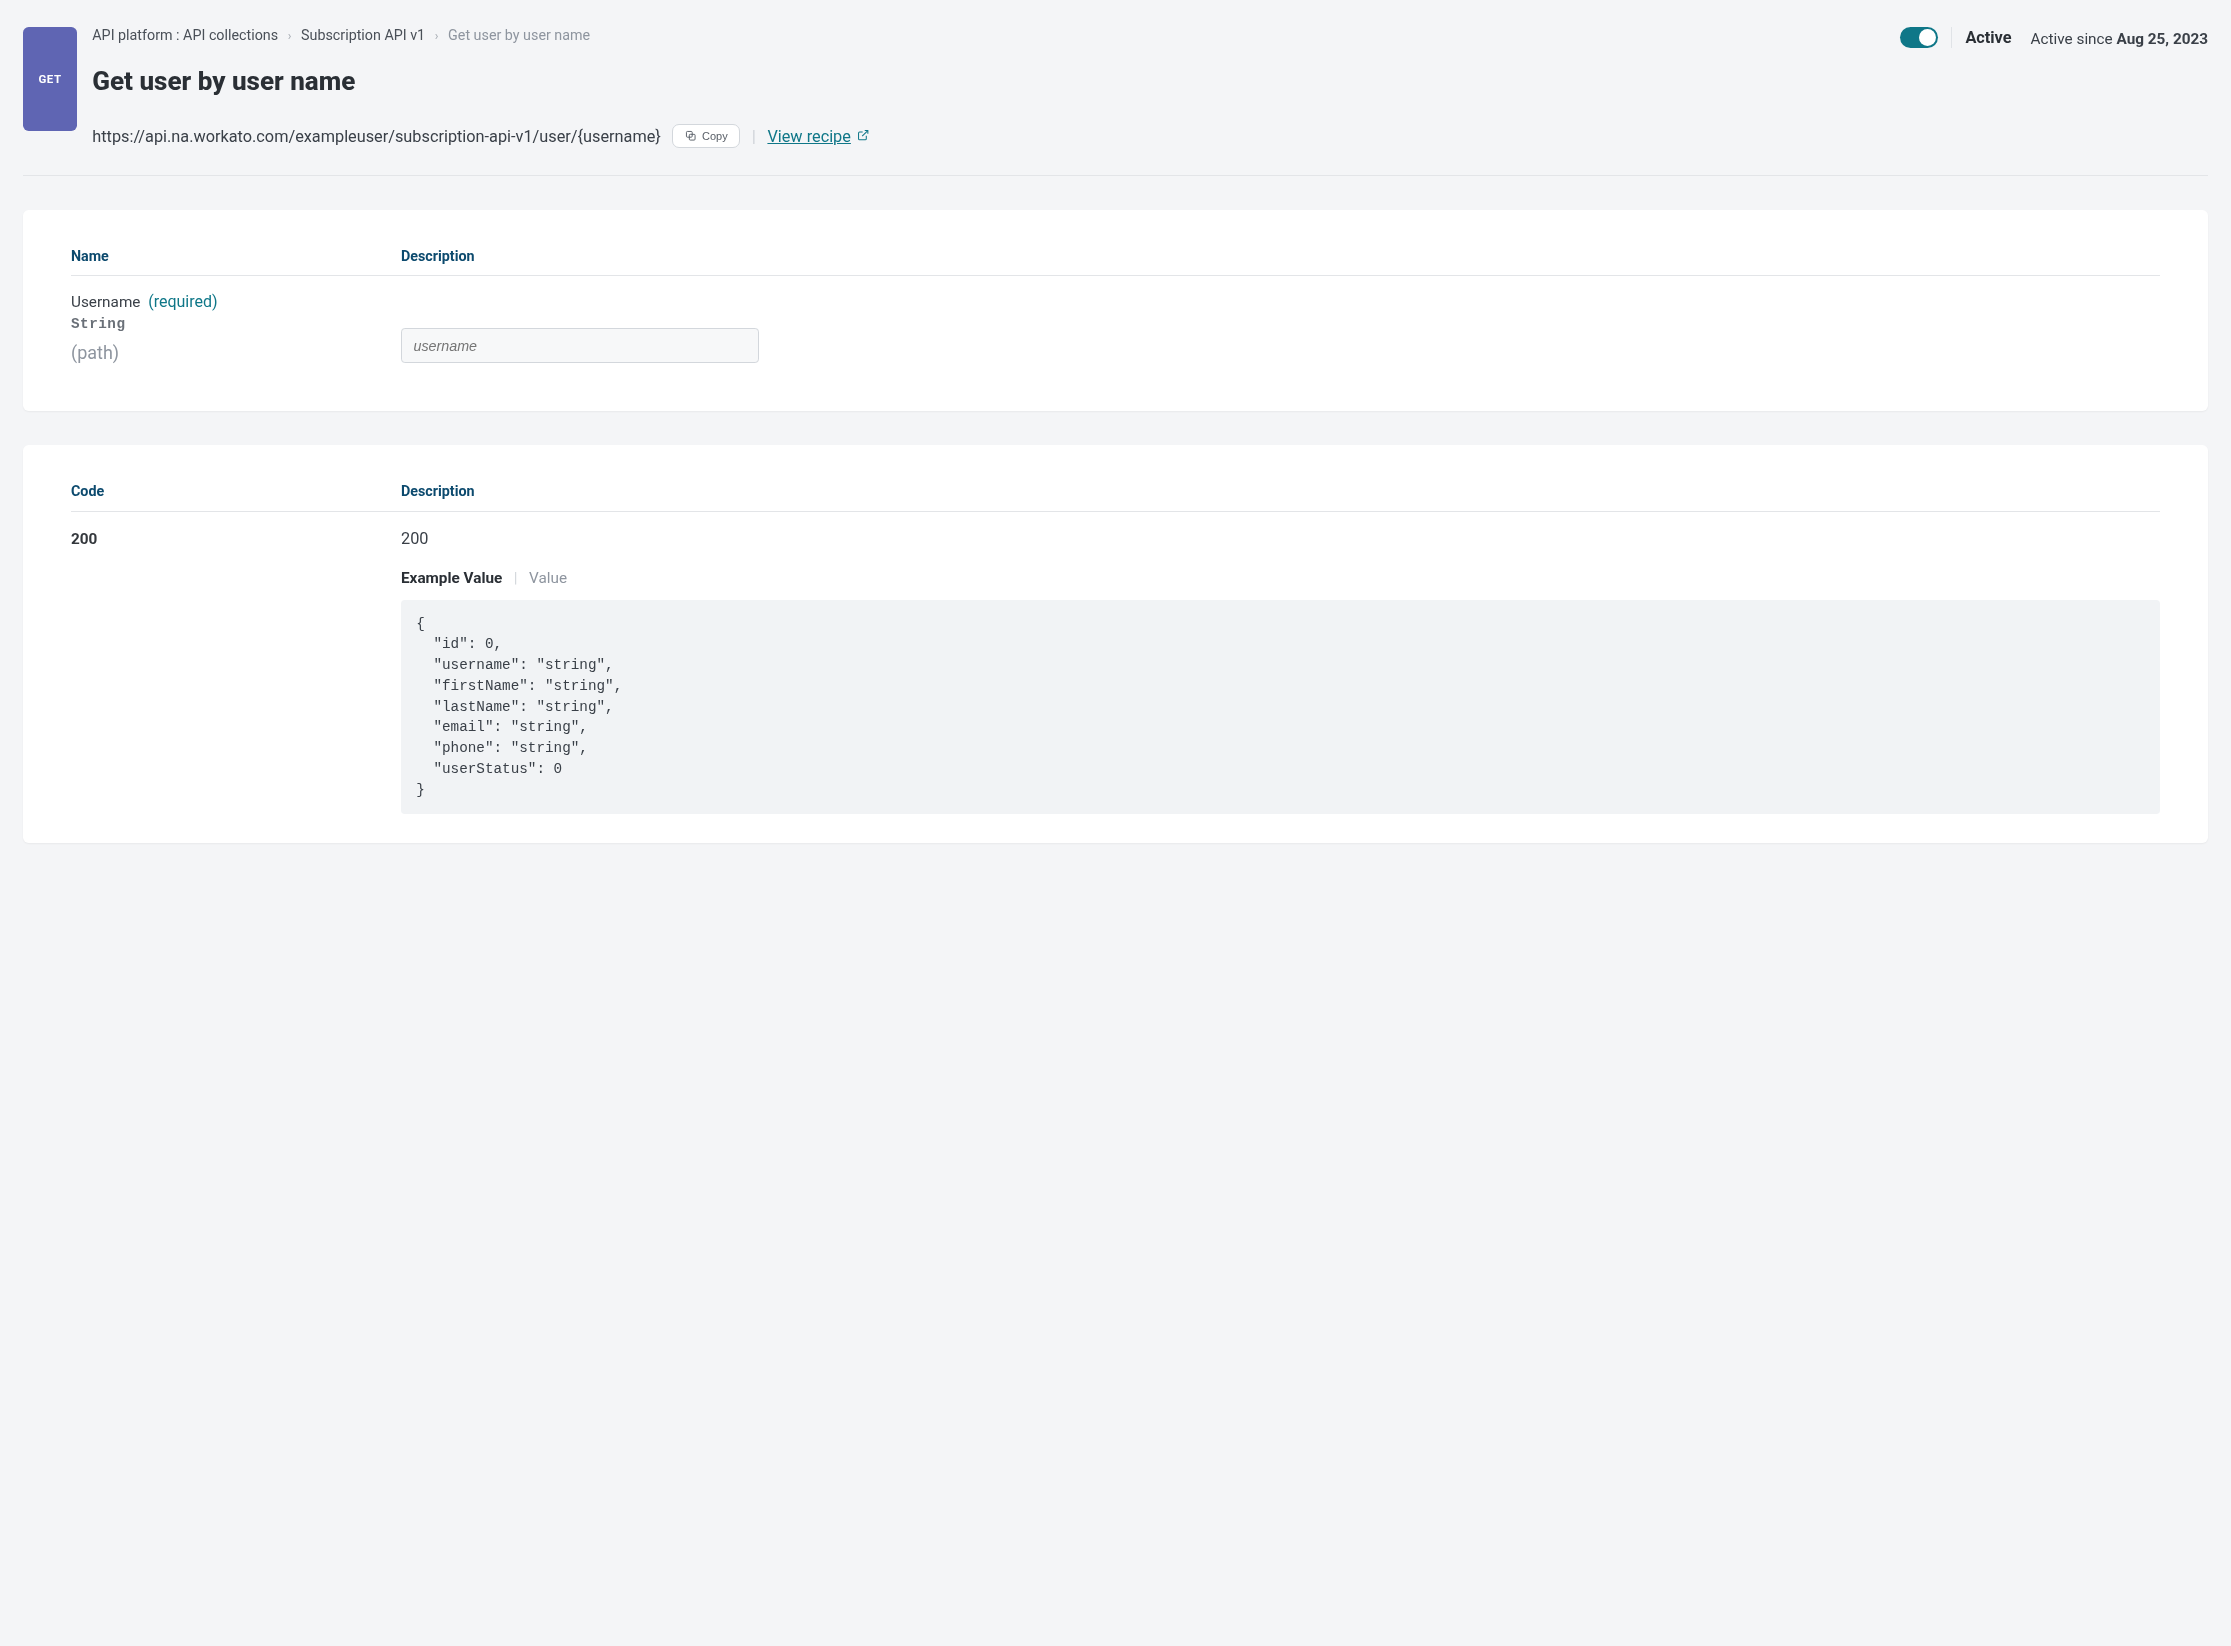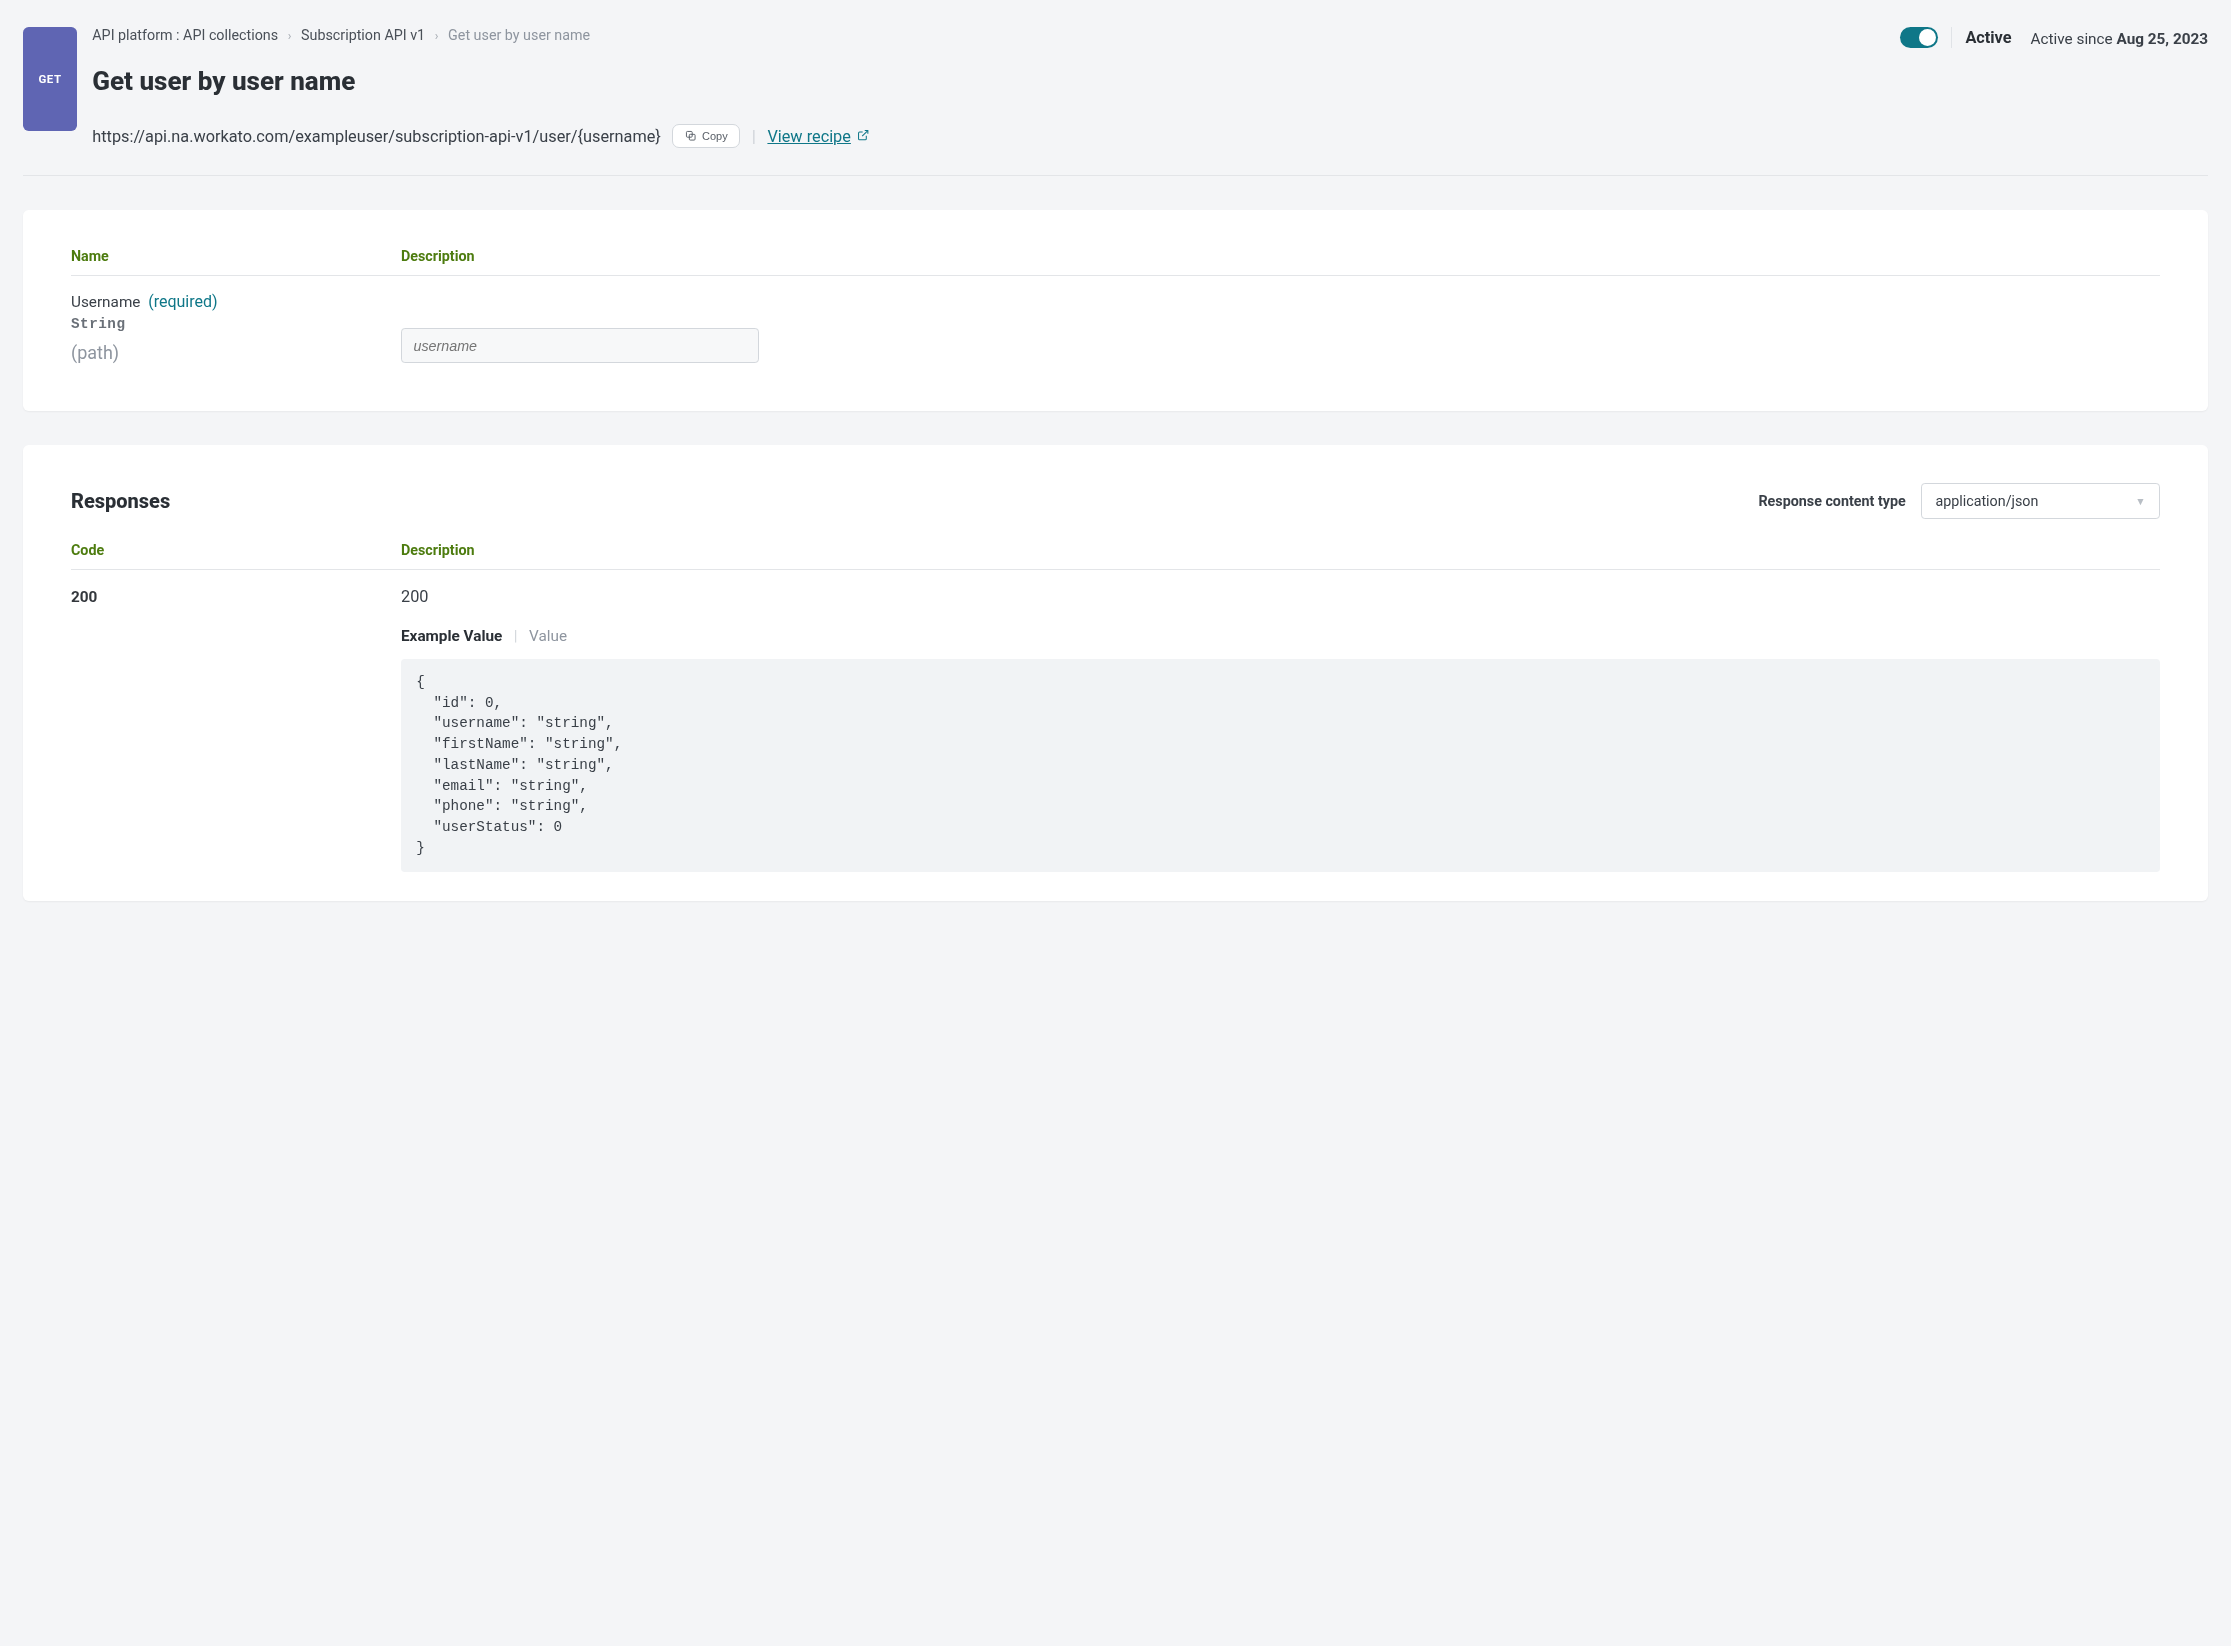--- a/index.html
+++ b/index.html
@@ -159,21 +159,21 @@
       font-size: 14.3px;
       font-weight: 700;
       cursor: pointer;
     }
     .th-row {
       display: flex;
       border-bottom: 1px solid #e3e5e8;
       padding-bottom: 11.5px;
       font-size: 14.3px;
       font-weight: 700;
-      color: #4d7c0f;
+      color: #0c4a6e;
     }
     .col-name { width: 330px; flex-shrink: 0; }
     .col-desc { flex: 1; }
     .param-row {
       display: flex;
       padding-top: 15.3px;
       align-items: flex-end;
     }
     .param-name { font-size: 15.3px; color: #3a4048; }
     .param-required { color: #0f7788; margin-left: 3.8px; }
@@ -322,30 +322,20 @@
       <div class="param-type">String</div>
       <div class="param-in">(path)</div>
     </div>
     <div class="col-desc">
       <input class="param-input" type="text" placeholder="username" style="">
     </div>
   </div>
 </div>
 
 <div class="card" style="padding-bottom:29px;">
-  <div class="card-header">
-    <div class="card-title">Responses</div>
-    <div class="resp-type-row">
-      <span class="resp-type-label">Response content type</span>
-      <div class="resp-type-select">
-        <span>application/json</span>
-        <span class="caret-down">▼</span>
-      </div>
-    </div>
-  </div>
 
   <div class="th-row">
     <div class="col-name">Code</div>
     <div class="col-desc">Description</div>
   </div>
 
   <div class="resp-row">
     <div class="col-name">
       <span class="code-val">200</span>
     </div>

